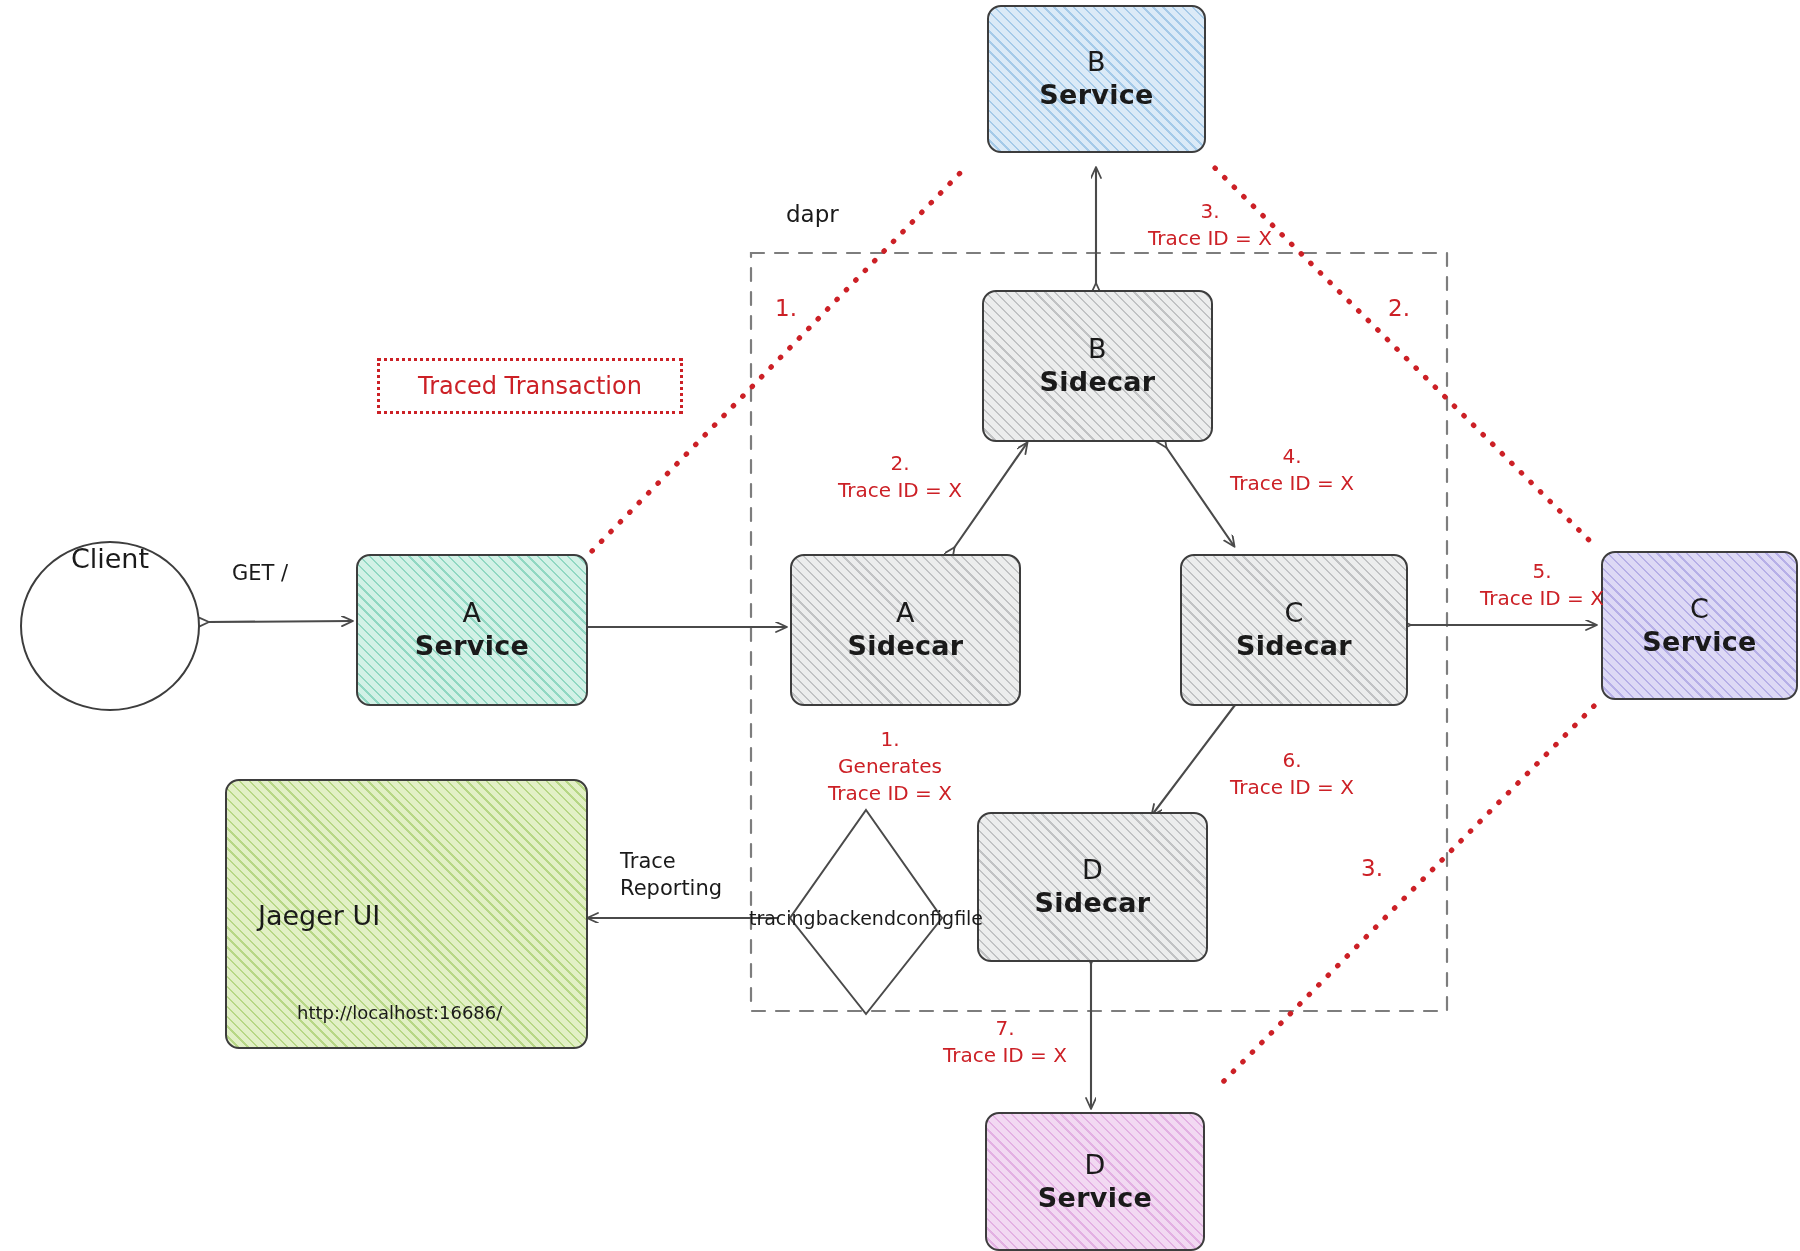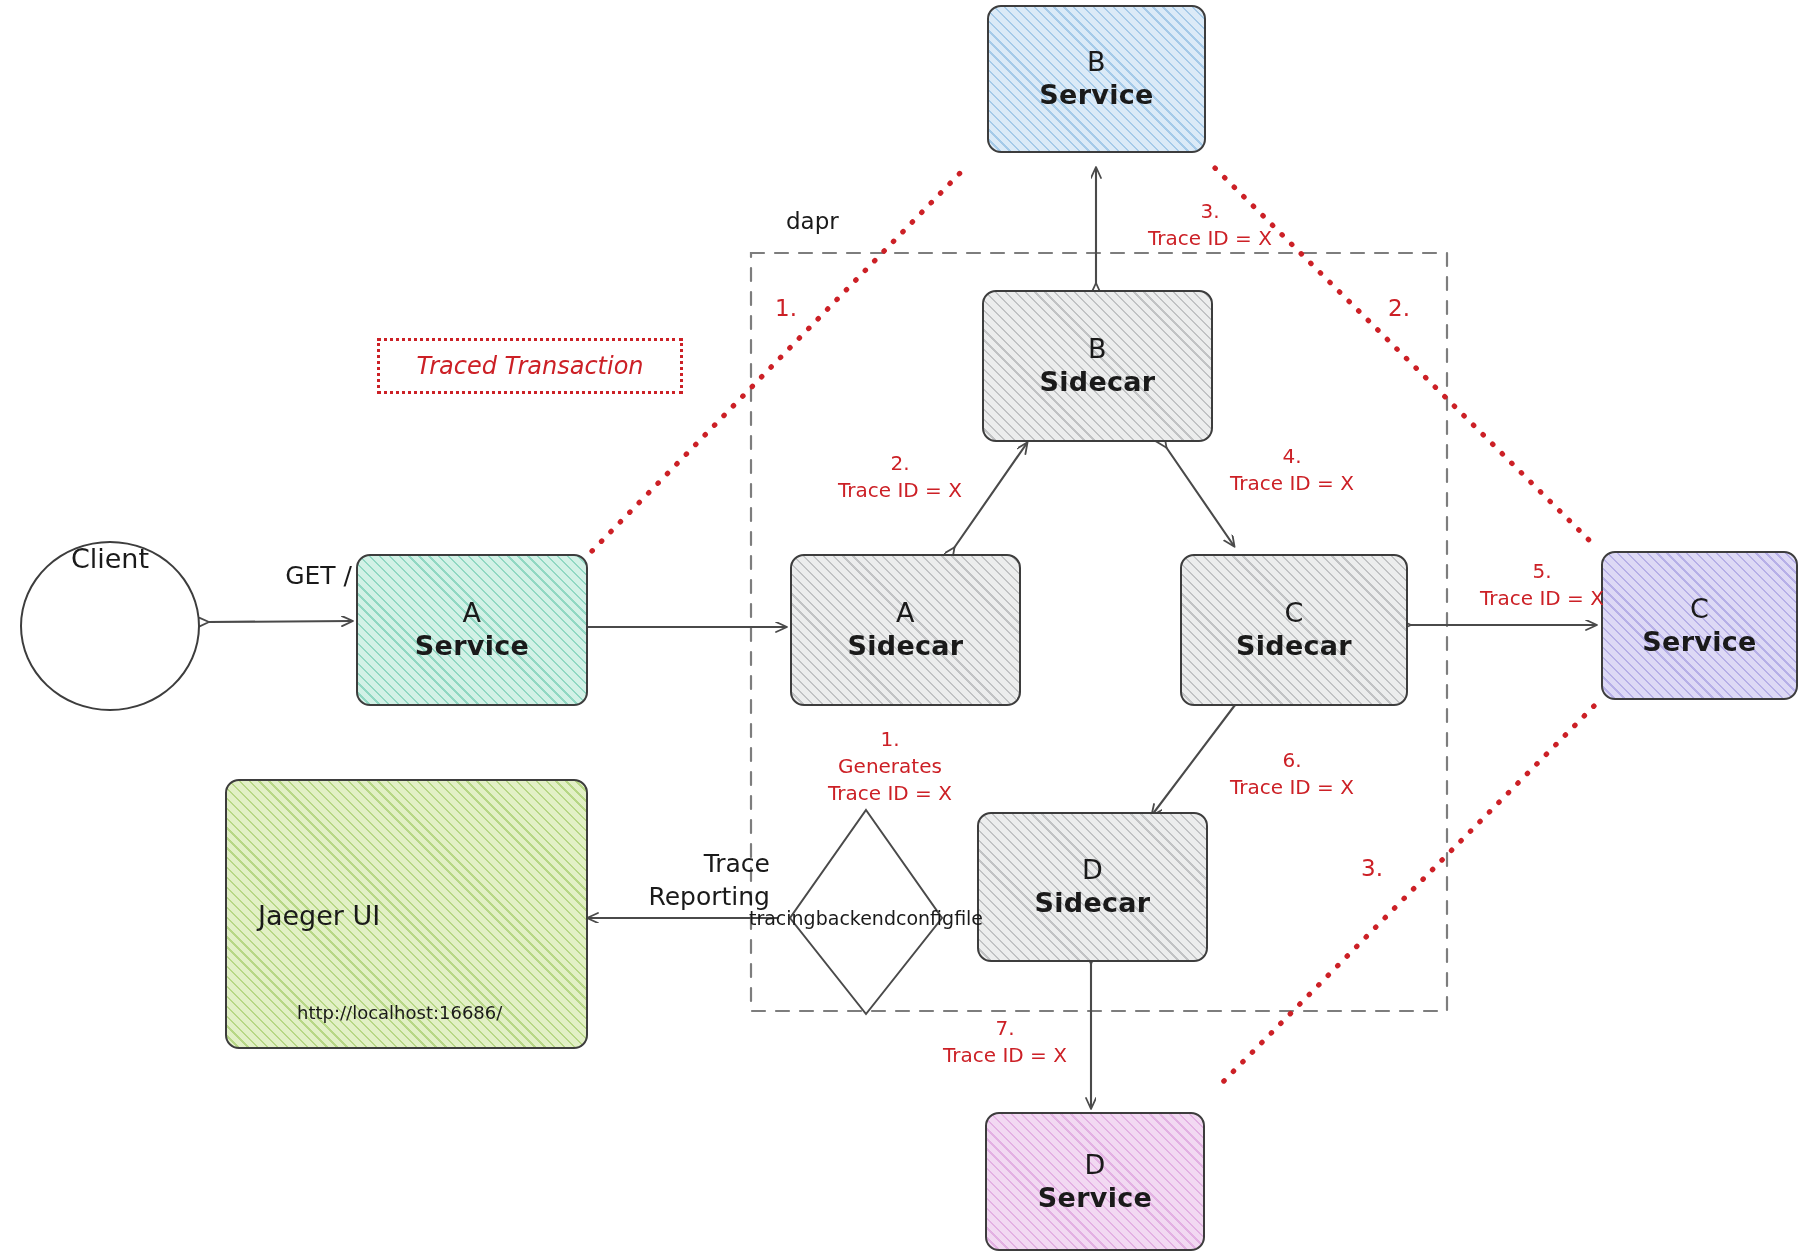--- a/index.html
+++ b/index.html
@@ -38,21 +38,21 @@
   .zipkin{position:absolute;border:2px solid #4a4a4a;background:transparent;
      display:flex;flex-direction:column;align-items:center;justify-content:center;
      font-size:26px;line-height:1.2;color:#1a1a1a;}
   .jaeger-label{position:absolute;font-size:27px;color:#1a1a1a;}
   .jaeger-url{position:absolute;font-size:18px;color:#1a1a1a;}
 
   .diamond-text{position:absolute;display:flex;flex-direction:row;
      align-items:center;justify-content:center;font-size:19px;line-height:1.3;
      color:#1a1a1a;text-align:center;}
 
-  .lbl{position:absolute;color:#1a1a1a;font-size:25px;line-height:1.3;text-align:right;}
+  .lbl{position:absolute;color:#1a1a1a;font-size:21px;line-height:1.3;text-align:left;}
   .rlbl{position:absolute;color:#cc2026;font-size:20px;line-height:1.35;text-align:center;white-space:nowrap;}
   .rnum{position:absolute;color:#cc2026;font-size:23px;}
   .dapr-lbl{position:absolute;color:#1a1a1a;font-size:23px;}
 
   .legend{position:absolute;border:3px dotted #cc2026;display:flex;
      align-items:center;justify-content:center;color:#cc2026;font-size:24px;
      background:#fff;}
 </style>
 </head>
 <body>
@@ -159,23 +159,23 @@
   <div class="jaeger-url" style="left:297px;top:1002px;">http://localhost:16686/</div>
 
 
   <div class="diamond-text" style="left:806px;top:858px;width:120px;height:120px;">
     <span>tracing</span>
     <span>backend</span>
     <span>config</span>
     <span>file</span>
   </div>
 
-  <div class="dapr-lbl" style="left:786px;top:208px;">dapr</div>
-
-  <div class="legend" style="left:377px;top:338px;width:300px;height:50px;font-style:italic;">
+  <div class="dapr-lbl" style="left:786px;top:201px;">dapr</div>
+
+  <div class="legend" style="left:377px;top:358px;width:300px;height:50px;">
     <span>Traced Transaction</span>
   </div>
 
   <div class="lbl" style="left:232px;top:560px;width:120px;">GET /</div>
 
   <div class="lbl" style="left:620px;top:848px;width:150px;">
     <span>Trace</span><br>
     <span>Reporting</span>
   </div>
 

